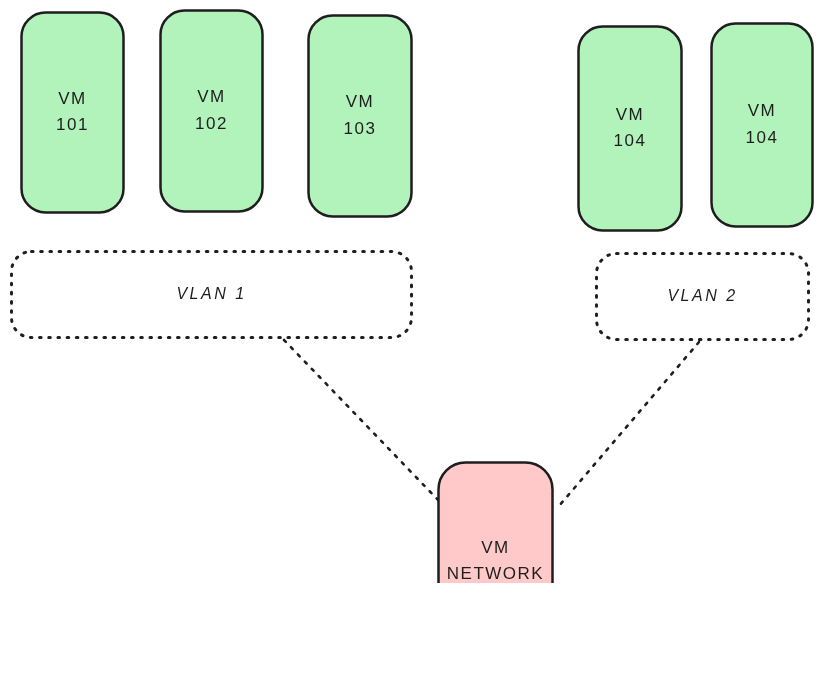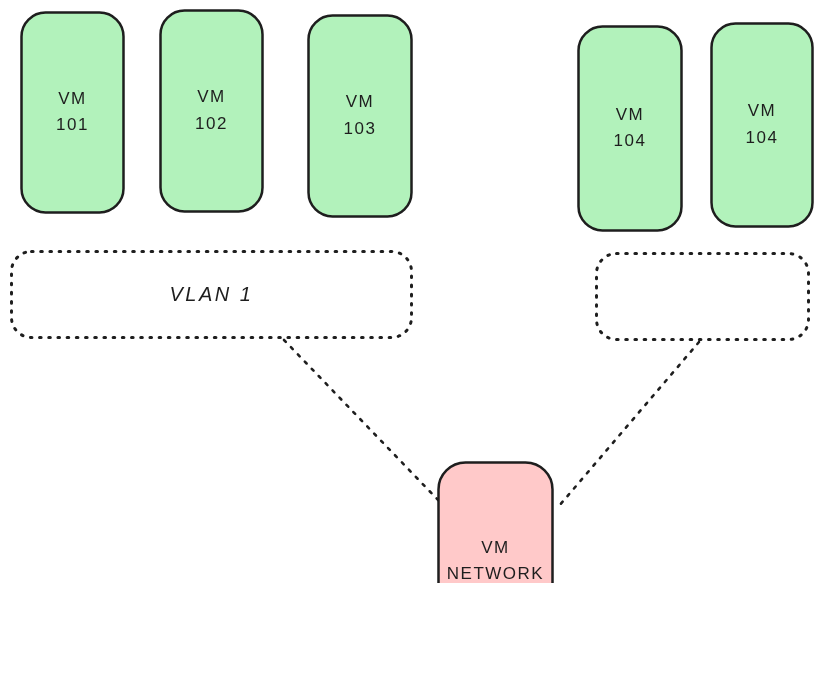--- a/index.html
+++ b/index.html
@@ -49,21 +49,21 @@
     white-space: pre-line;
     pointer-events: none;
   }
   .vm-label {
     font-size: 17px;
     line-height: 1.55;
     letter-spacing: 1.5px;
     font-weight: 500;
   }
   .vlan-label {
-    font-size: 20px;
+    font-size: 16px;
     font-style: italic;
     letter-spacing: 2.5px;
     font-weight: 500;
   }
   .network-label {
     font-size: 17px;
     line-height: 1.55;
     letter-spacing: 1.5px;
     font-weight: 500;
   }
@@ -95,17 +95,18 @@
   <div class="label vm-label" style="left:160px; top:10px; width:103px; height:201px;">VM
 102</div>
   <div class="label vm-label" style="left:308px; top:15px; width:104px; height:201px;">VM
 103</div>
   <div class="label vm-label" style="left:578px; top:26px; width:104px; height:204px;">VM
 104</div>
   <div class="label vm-label" style="left:711px; top:23px; width:102px; height:203px;">VM
 104</div>
 
   <div class="label vlan-label" style="left:11px; top:251px; width:401px; height:86px;">VLAN 1</div>
+  <div class="label vlan-label" style="left:596px; top:253px; width:213px; height:86px;">VLAN 2</div>
 
   <div class="label network-label" style="left:438px; top:462px; width:115px; height:198px;">VM
 NETWORK</div>
 
 </div>
 
 </body></html>

